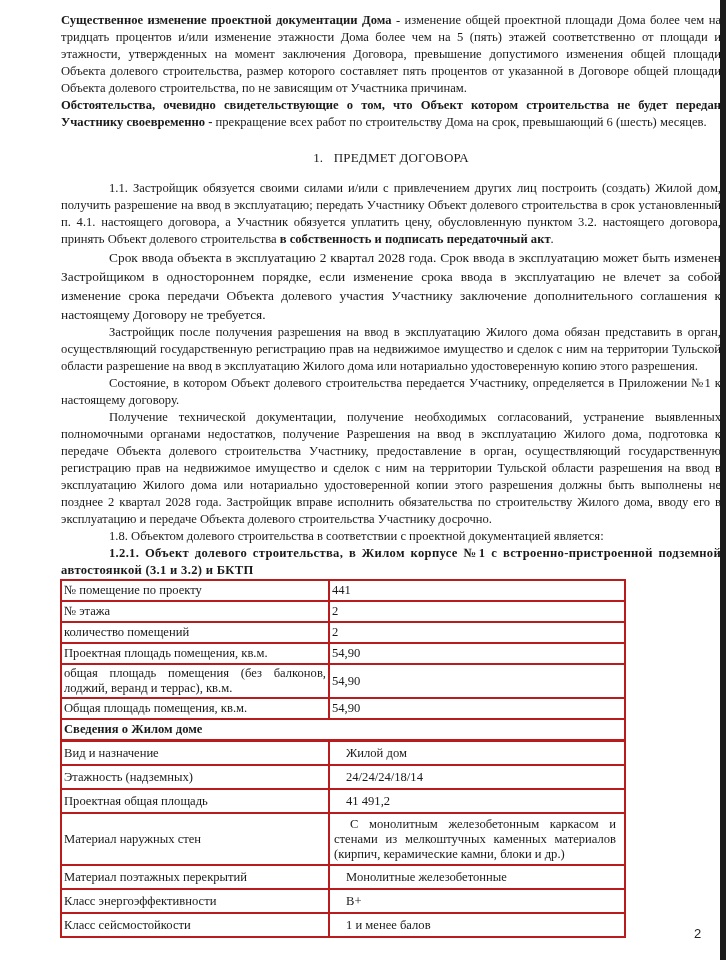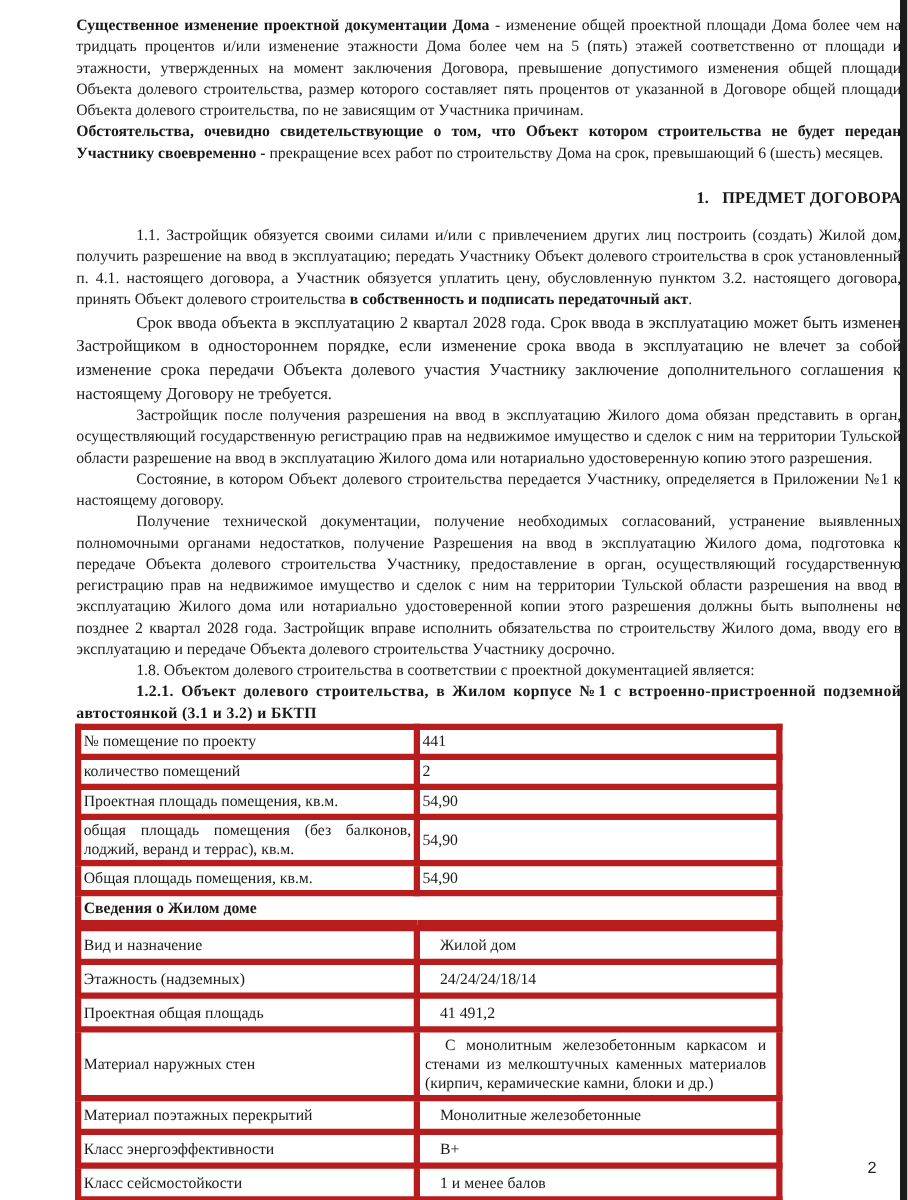--- a/index.html
+++ b/index.html
@@ -8,29 +8,29 @@
     background:#ffffff;
     font-family:"Liberation Serif", serif;
     color:#1a1a1a;
   }
   .edge-strip { position:absolute; right:0; top:0; width:6px; height:960px; background:#1c1c1c; }
   .page { position:absolute; left:61px; top:12px; width:660px; font-size:12.6px; line-height:17px; }
   p { margin:0; text-align:justify; }
   .indent2 { text-indent:48px; }
   b { font-weight:bold; }
   .section-title {
-    text-align:right; font-weight:bold; font-size:13px;
+    text-align:center; font-weight:normal; font-size:13px;
     margin:18px 0 14px 0; letter-spacing:0.2px;
   }
   .sub-heading { font-weight:bold; letter-spacing:0.3px; }
   table {
     border-collapse:collapse; width:566px; margin-left:-1px;
     font-size:12.6px; line-height:15px;
   }
-  td { border:5px solid #b91c1c; padding:1px 2px; vertical-align:middle; }
+  td { border:2px solid #b91c1c; padding:1px 2px; vertical-align:middle; }
   td.c1 { width:262px; }
   td.val2 { padding-left:16px; }
   td.hdr { text-align:left; font-weight:bold; }
   .t1 td { height:17px; }
   .t2 td { height:20px; }
   .t2 tr.tall td { height:48px; }
   .wall-text { text-align:justify; text-indent:16px; padding-right:8px; padding-left:4px; }
   .page-num { position:absolute; left:694px; top:926px; font-family:"Liberation Sans", sans-serif; font-size:13px; color:#222; }
 </style>
 </head>
@@ -59,20 +59,24 @@
   <p class="indent2">Состояние, в котором Объект долевого строительства передается Участнику, определяется в Приложении №1 к настоящему договору.</p>
   <p class="indent2">Получение технической документации, получение необходимых согласований, устранение выявленных полномочными органами недостатков, получение Разрешения на  ввод в эксплуатацию Жилого дома, подготовка к передаче Объекта долевого строительства Участнику, предоставление в орган, осуществляющий государственную регистрацию прав на недвижимое имущество и сделок с ним на территории Тульской области разрешения на ввод в эксплуатацию Жилого дома или нотариально удостоверенной копии этого разрешения  должны быть выполнены не позднее 2 квартал 2028  года. Застройщик вправе исполнить обязательства по строительству Жилого дома, вводу его в эксплуатацию и передаче Объекта долевого строительства Участнику досрочно.</p>
   <p class="indent2">1.8. Объектом долевого строительства в соответствии с проектной документацией является:</p>
   <p class="sub-heading indent2">1.2.1. Объект долевого строительства, в Жилом корпусе №1 с встроенно-пристроенной подземной автостоянкой (3.1 и 3.2) и БКТП</p>
 
   <table class="t1">
     <tbody>
         <tr>
           <td class="c1">№ помещение по проекту</td>
           <td>441</td>
+        </tr>
+    <tr>
+          <td class="c1">№ этажа</td>
+          <td>2</td>
         </tr>
     <tr>
           <td class="c1">количество помещений</td>
           <td>2</td>
         </tr>
     <tr>
           <td class="c1">Проектная площадь помещения, кв.м.</td>
           <td>54,90</td>
         </tr>
     <tr>

